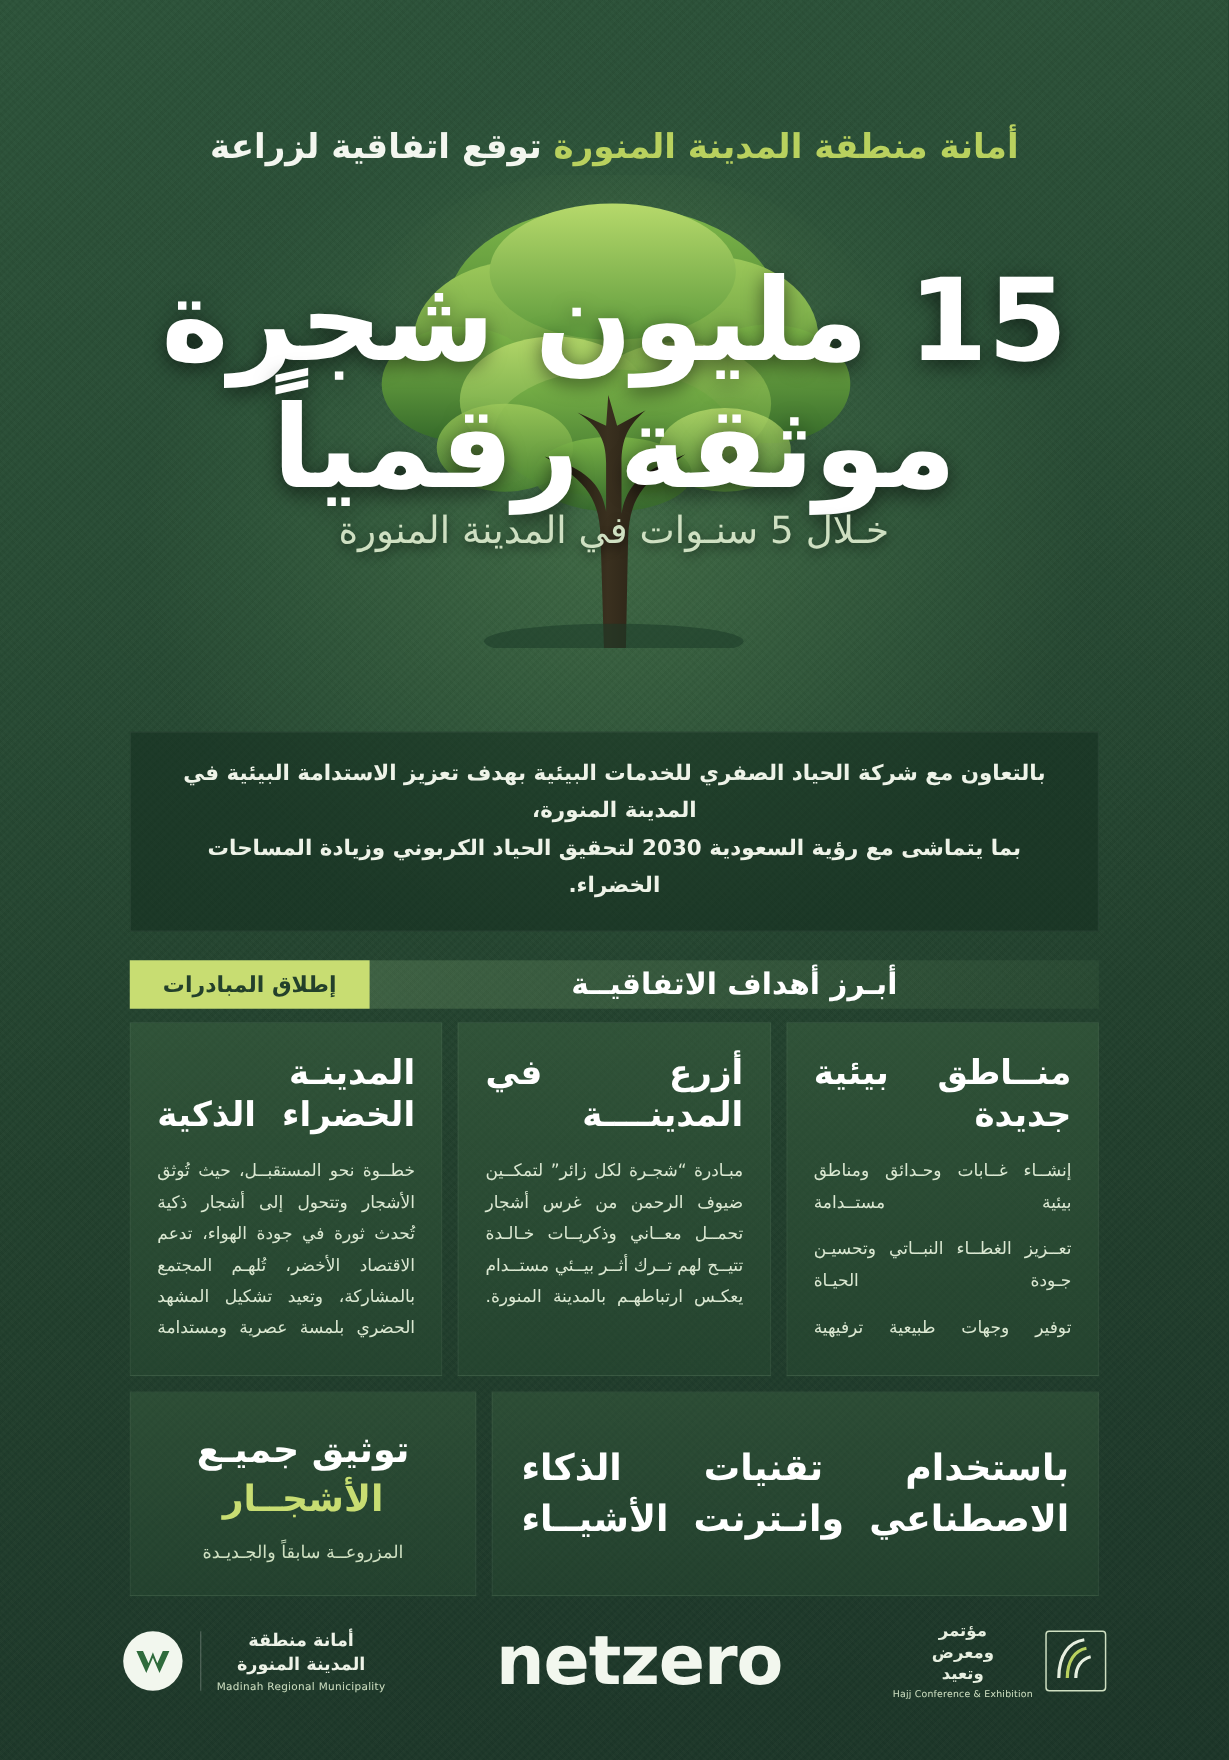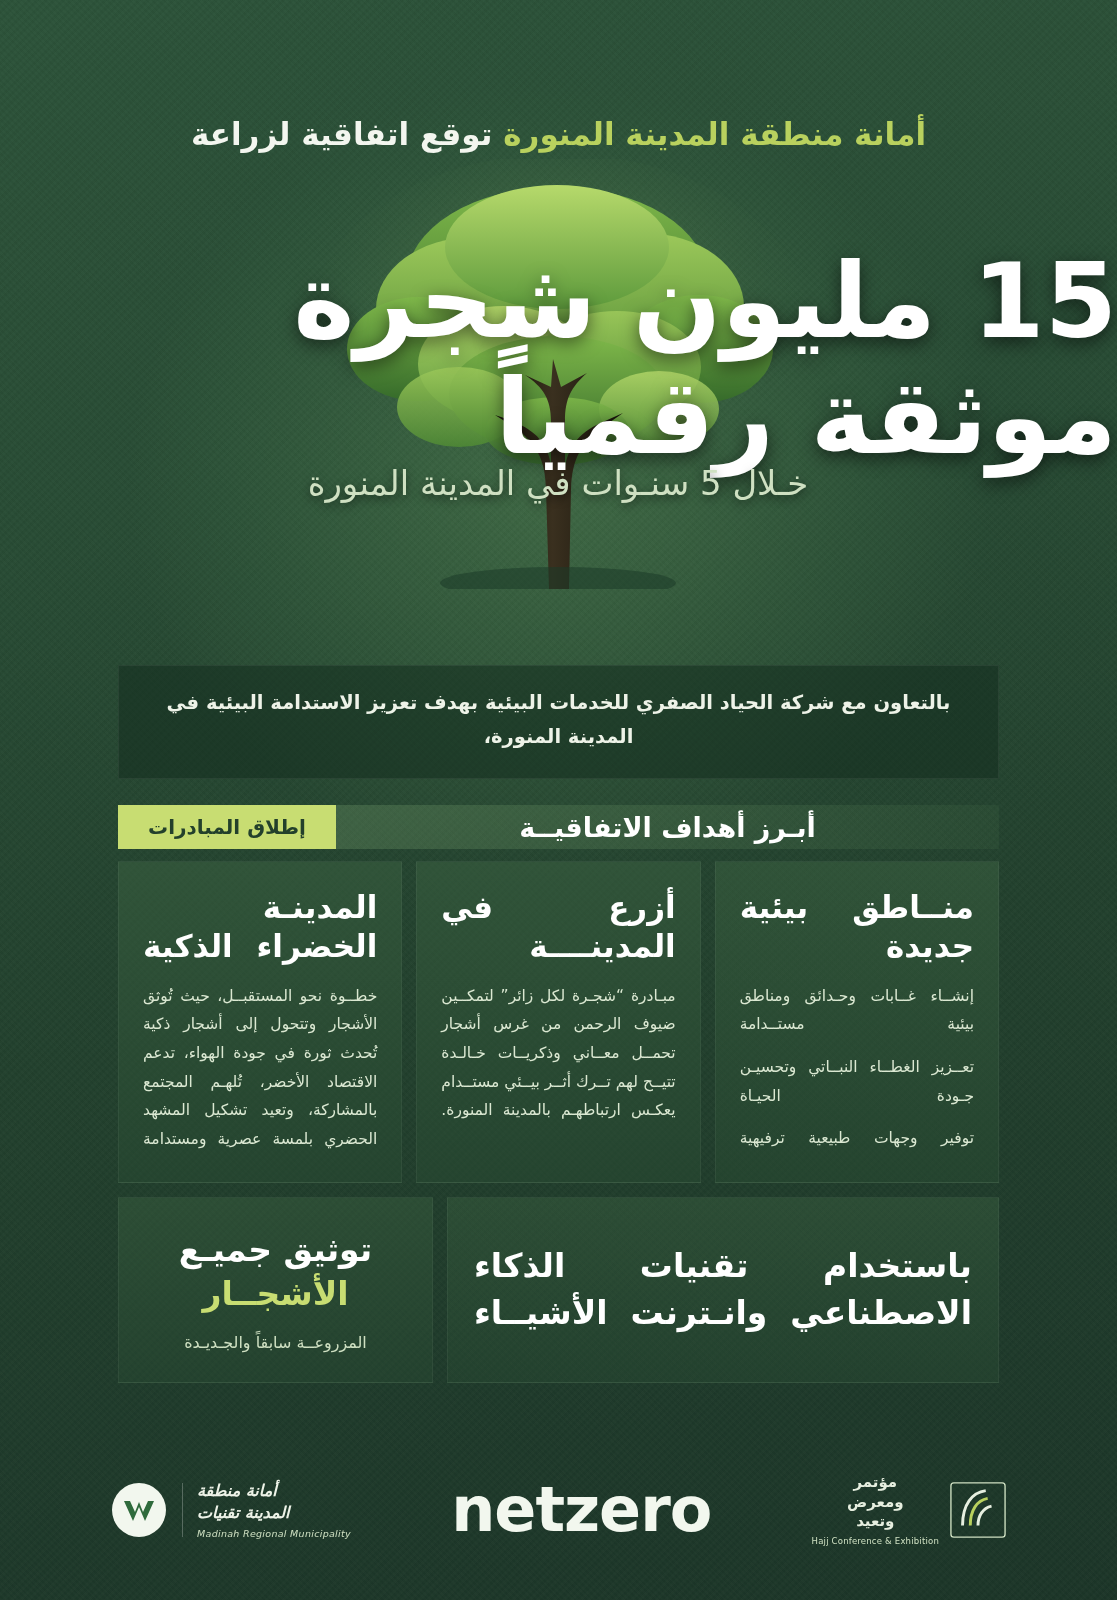--- a/index.html
+++ b/index.html
@@ -50,21 +50,22 @@
   .tree {
     position: absolute;
     left: 50%;
     transform: translateX(-50%);
     top: -4px;
     width: 520px; height: 430px;
     z-index: 1;
   }
   .hero-text {
     position: absolute;
-    left: 0; right: 0; top: 88px;
+    left: 0; right: 0; top: 78px;
+    text-align: center;
     z-index: 3;
     pointer-events: none;
   }
   .hero-line {
     font-size: 104px;
     font-weight: bold;
     line-height: 0.98;
     color: #ffffff;
     text-shadow: 0 5px 18px rgba(0,0,0,0.55);
     white-space: nowrap;
@@ -207,21 +208,21 @@
   .netzero {
     font-size: 62px;
     font-weight: bold;
     color: #f2f7ee;
     letter-spacing: -1px;
     direction: ltr;
     font-family: "DejaVu Sans", "Liberation Sans", sans-serif;
   }
 
   .muni { display: flex; align-items: center; gap: 14px; }
-  .muni .txt { text-align: left; color: #eef3e8; font-style: italic; }
+  .muni .txt { text-align: center; color: #eef3e8; }
   .muni .txt .ar1 { font-size: 16px; font-weight: bold; line-height: 1.35; }
   .muni .txt .en1 { font-size: 9.5px; color: #cfe0c2; margin-top: 5px; letter-spacing: 0.3px; }
   .divider-v { width: 1px; height: 54px; background: rgba(255,255,255,0.25); }
 </style>
 </head>
 <body>
 
 <div id="poster">
 
   <div class="layer kicker">
@@ -280,20 +281,21 @@
     <div class="hero-text">
       <div class="hero-line l1">15 مليون شجرة</div>
       <div class="hero-line l2">موثقة رقمياً</div>
     </div>
 
     <div class="subhead">خـلال 5 سنـوات في المدينة المنورة</div>
   </div>
 
   <div class="layer intro">
     <div>بالتعاون مع شركة الحياد الصفري للخدمات البيئية بهدف تعزيز الاستدامة البيئية في المدينة المنورة،</div>
+    <div>بما يتماشى مع رؤية السعودية 2030 لتحقيق الحياد الكربوني وزيادة المساحات الخضراء.</div>
   </div>
 
   <div class="layer sectionbar">
     <div class="title">أبـرز أهداف الاتفاقيــة</div>
     <div class="chip">إطلاق المبادرات</div>
   </div>
 
   <div class="layer grid">
 
     <div class="card">
@@ -343,21 +345,21 @@
         <div class="ar">وتعيد</div>
         <div class="en">Hajj Conference &amp; Exhibition</div>
       </div>
     </div>
 
     <div class="netzero">netzero</div>
 
     <div class="muni">
       <div class="txt">
         <div class="ar1">أمانة منطقة</div>
-        <div class="ar1">المدينة تقنيات</div>
+        <div class="ar1">المدينة المنورة</div>
         <div class="en1">Madinah Regional Municipality</div>
       </div>
       <div class="divider-v"></div>
       <svg width="58" height="58" viewBox="0 0 58 58" aria-hidden="true">
         <circle cx="29" cy="29" r="27" fill="#f2f7ee"></circle>
         <path d="M14 20 L23 40 L29 26 L35 40 L44 20 L38 20 L33 31 L29 21 L25 31 L20 20 Z" fill="#2f6b3c"></path>
       </svg>
     </div>
 
   </div>

